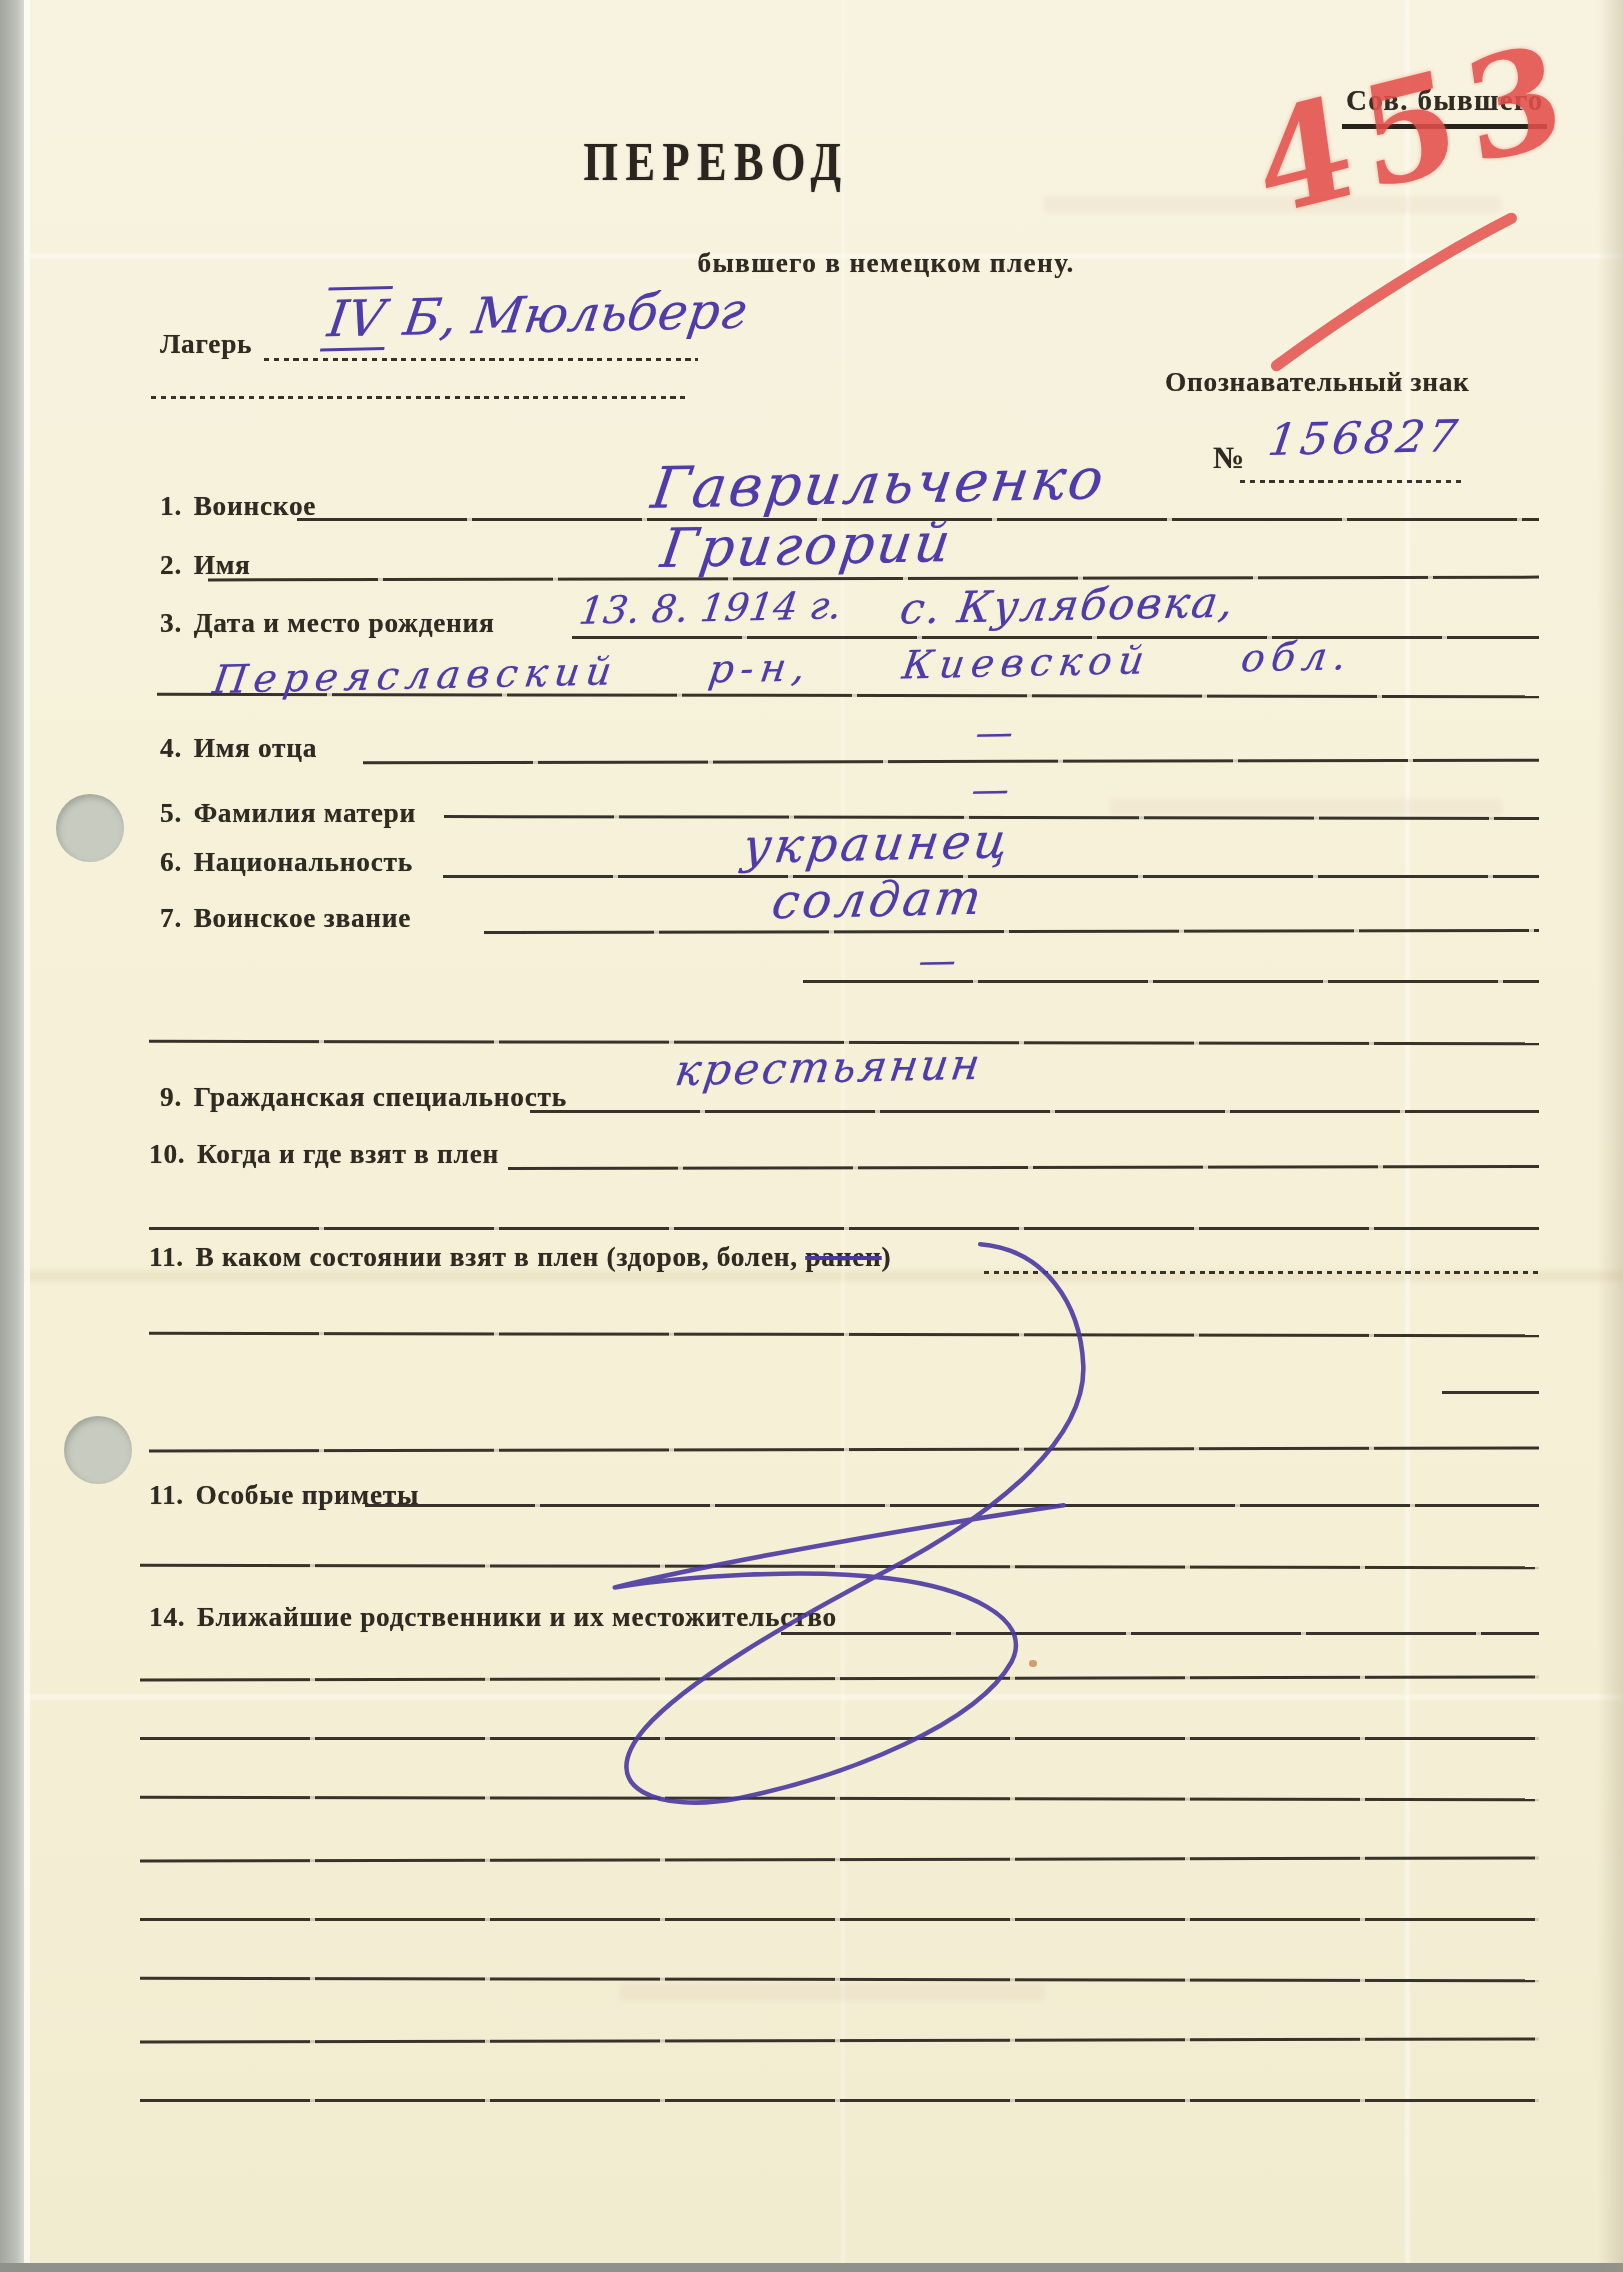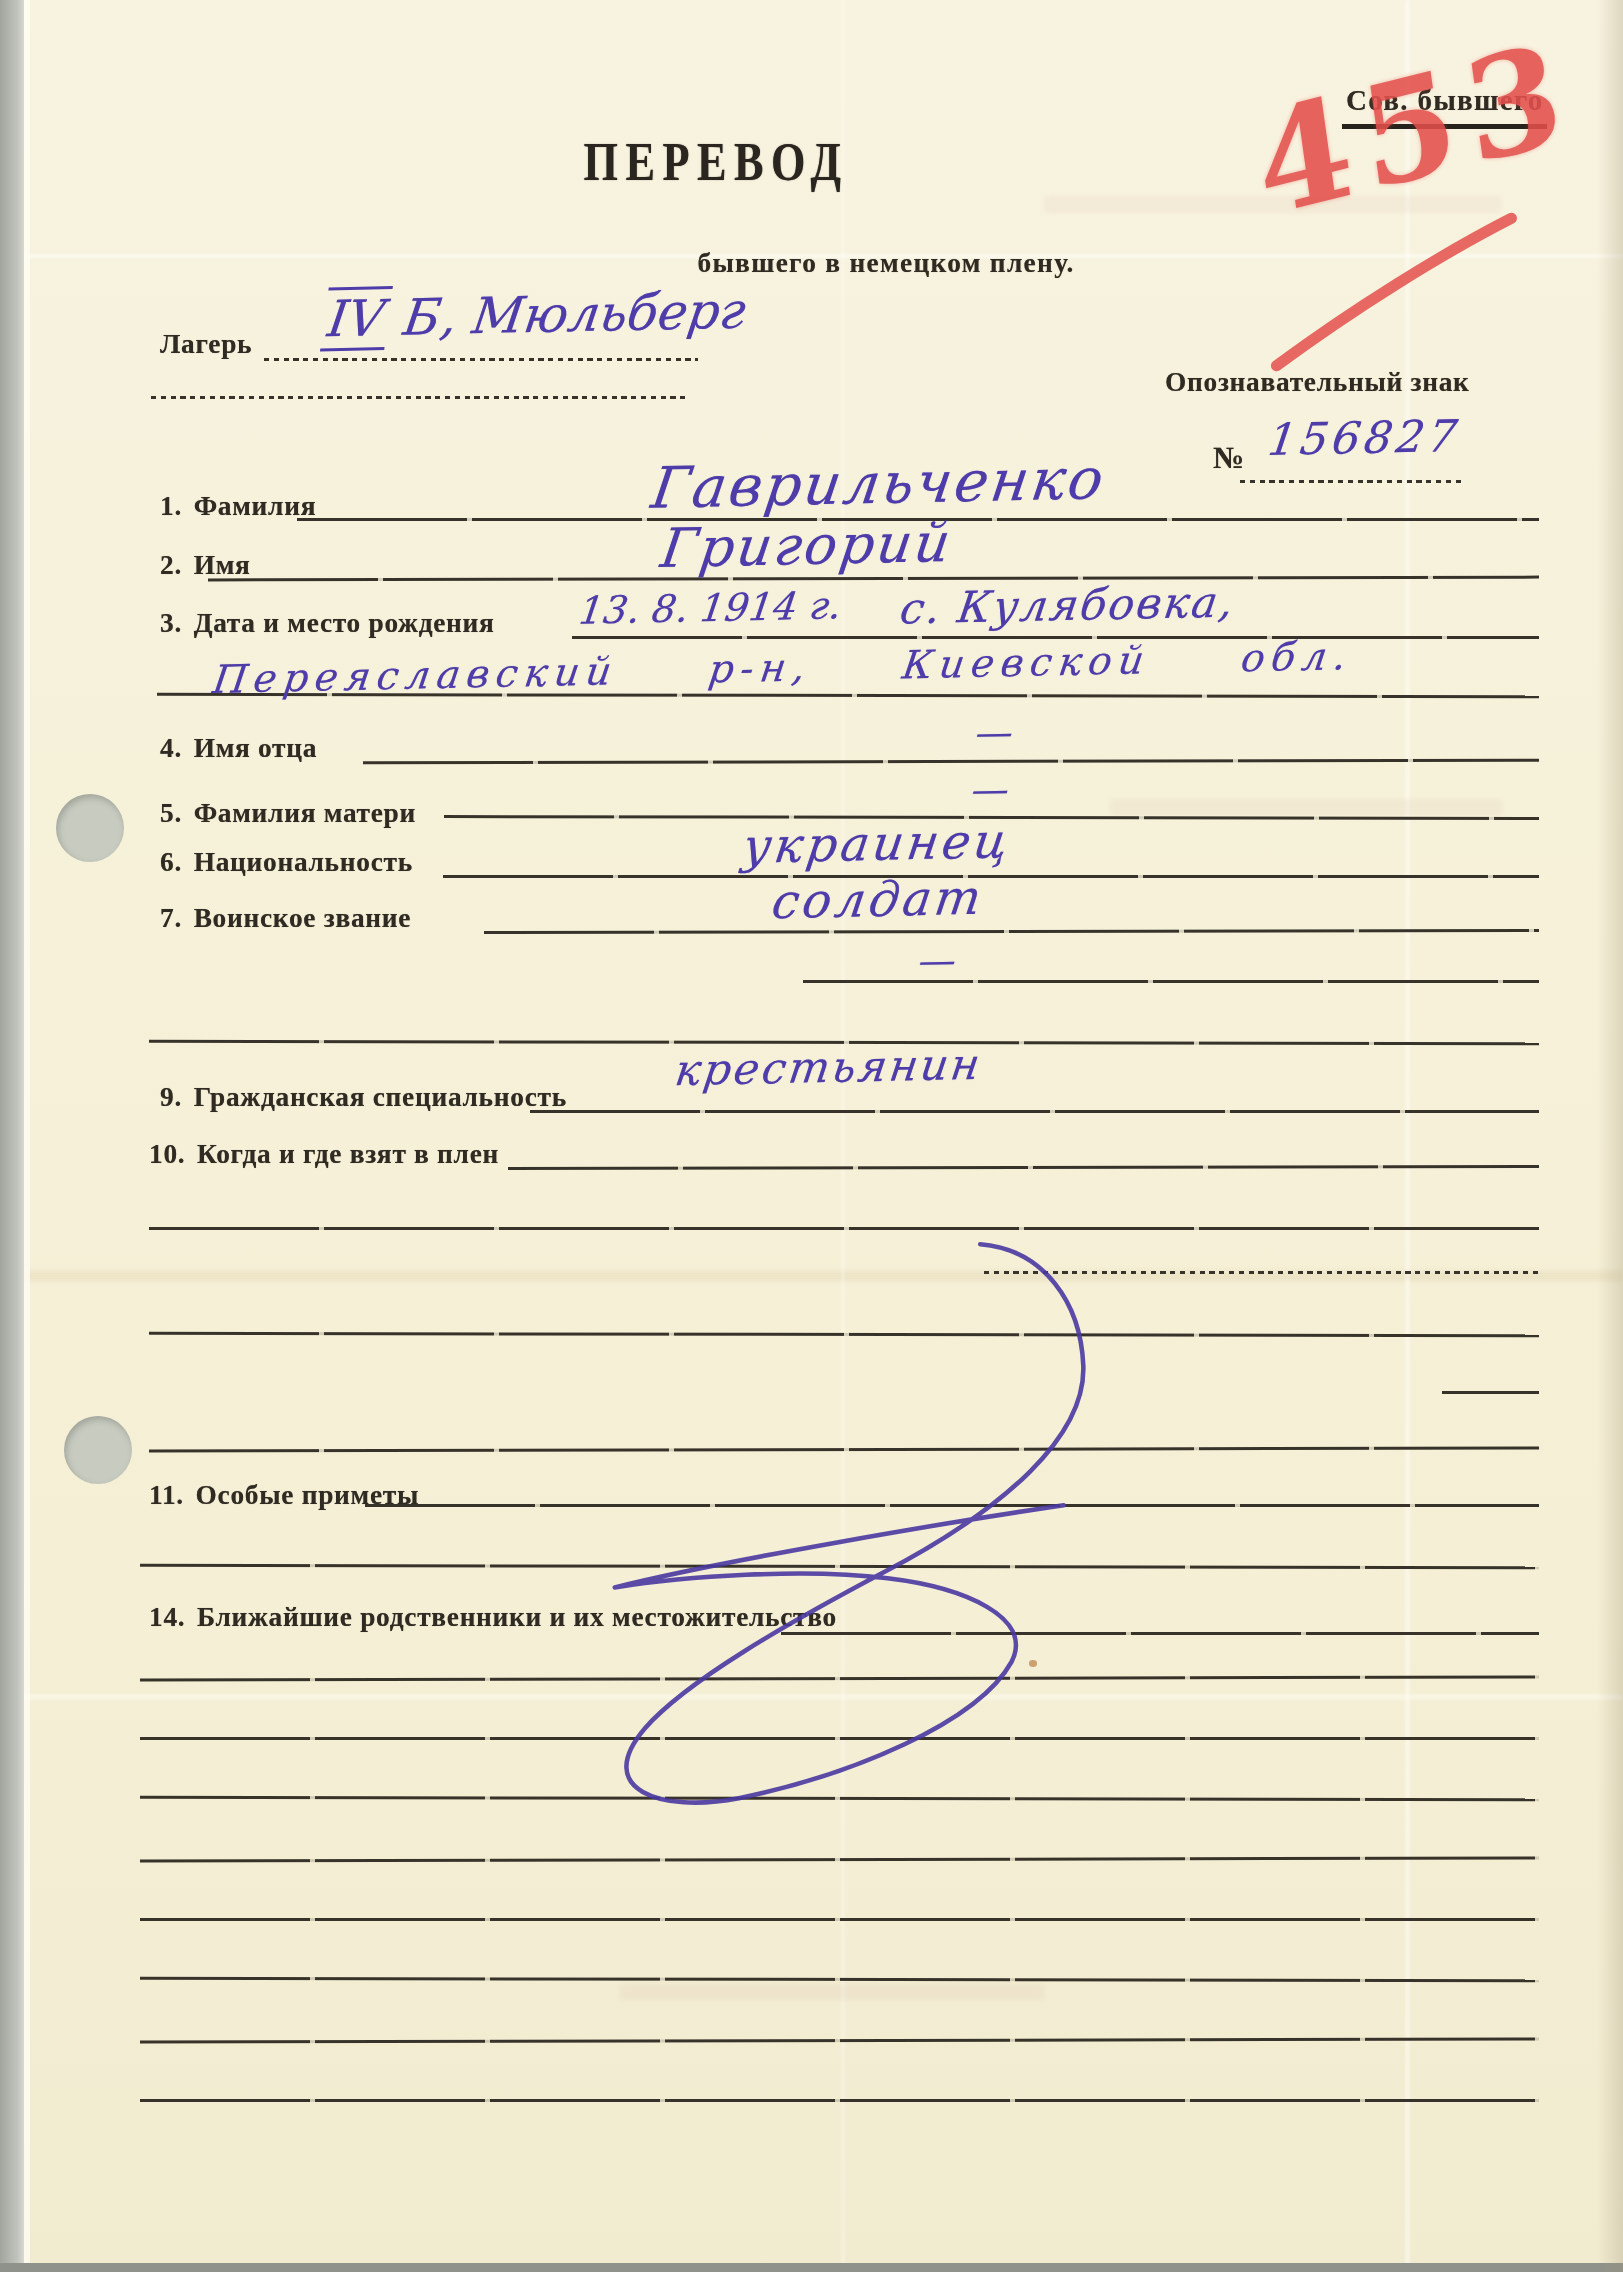--- a/index.html
+++ b/index.html
@@ -79,21 +79,21 @@
   </div>
   <div class="dotline" style="left:264px;top:358px;width:434px;"></div>
   <div class="dotline" style="left:151px;top:396px;width:535px;"></div>
 
   <div class="lbl" style="left:1165px;top:367px;">Опознавательный знак</div>
   <div class="lbl" style="left:1213px;top:440px;font-size:31px;">№</div>
   <div class="hw" style="left:1269px;top:412px;font-size:44px;letter-spacing:3.9px;">156827</div>
   <div class="dotline" style="left:1240px;top:480px;width:222px;"></div>
 
   <div class="lbl" style="left:160px;top:491px;">
-    <span class="num">1.</span><span>Фамилия</span>
+    <span class="num">1.</span><span>Воинское</span>
   </div>
   <div class="line" style="left:297px;top:518px;width:1242px;"></div>
   <div class="hw" style="left:653px;top:450px;font-size:57px;letter-spacing:2.6px;">Гаврильченко</div>
 
   <div class="lbl" style="left:160px;top:550px;">
     <span class="num">2.</span><span>Имя</span>
   </div>
   <div class="line alt" style="left:208px;top:577px;width:1331px;"></div>
   <div class="hw" style="left:662px;top:514px;font-size:54px;letter-spacing:2.6px;">Григорий</div>
 
@@ -139,20 +139,23 @@
   </div>
   <div class="line" style="left:530px;top:1110px;width:1009px;"></div>
   <div class="hw" style="left:676px;top:1042px;font-size:43px;letter-spacing:2.6px;">крестьянин</div>
 
   <div class="lbl" style="left:149px;top:1139px;">
     <span class="num">10.</span><span>Когда и где взят в плен</span>
   </div>
   <div class="line alt" style="left:508px;top:1166px;width:1031px;"></div>
   <div class="line" style="left:149px;top:1227px;width:1390px;"></div>
 
+  <div class="lbl" style="left:149px;top:1242px;">
+    <span class="num">11.</span><span>В каком состоянии взят в плен (здоров, болен, </span><span class="struck">ранен</span><span>)</span>
+  </div>
   <div class="dotline" style="left:984px;top:1271px;width:555px;"></div>
   <div class="line alt2" style="left:149px;top:1333px;width:1390px;"></div>
 
   <div class="line" style="left:1442px;top:1391px;width:97px;"></div>
   <div class="line alt" style="left:149px;top:1448px;width:1390px;"></div>
 
   <div class="lbl" style="left:149px;top:1480px;">
     <span class="num">11.</span><span>Особые приметы</span>
   </div>
   <div class="line" style="left:365px;top:1504px;width:1174px;"></div>

